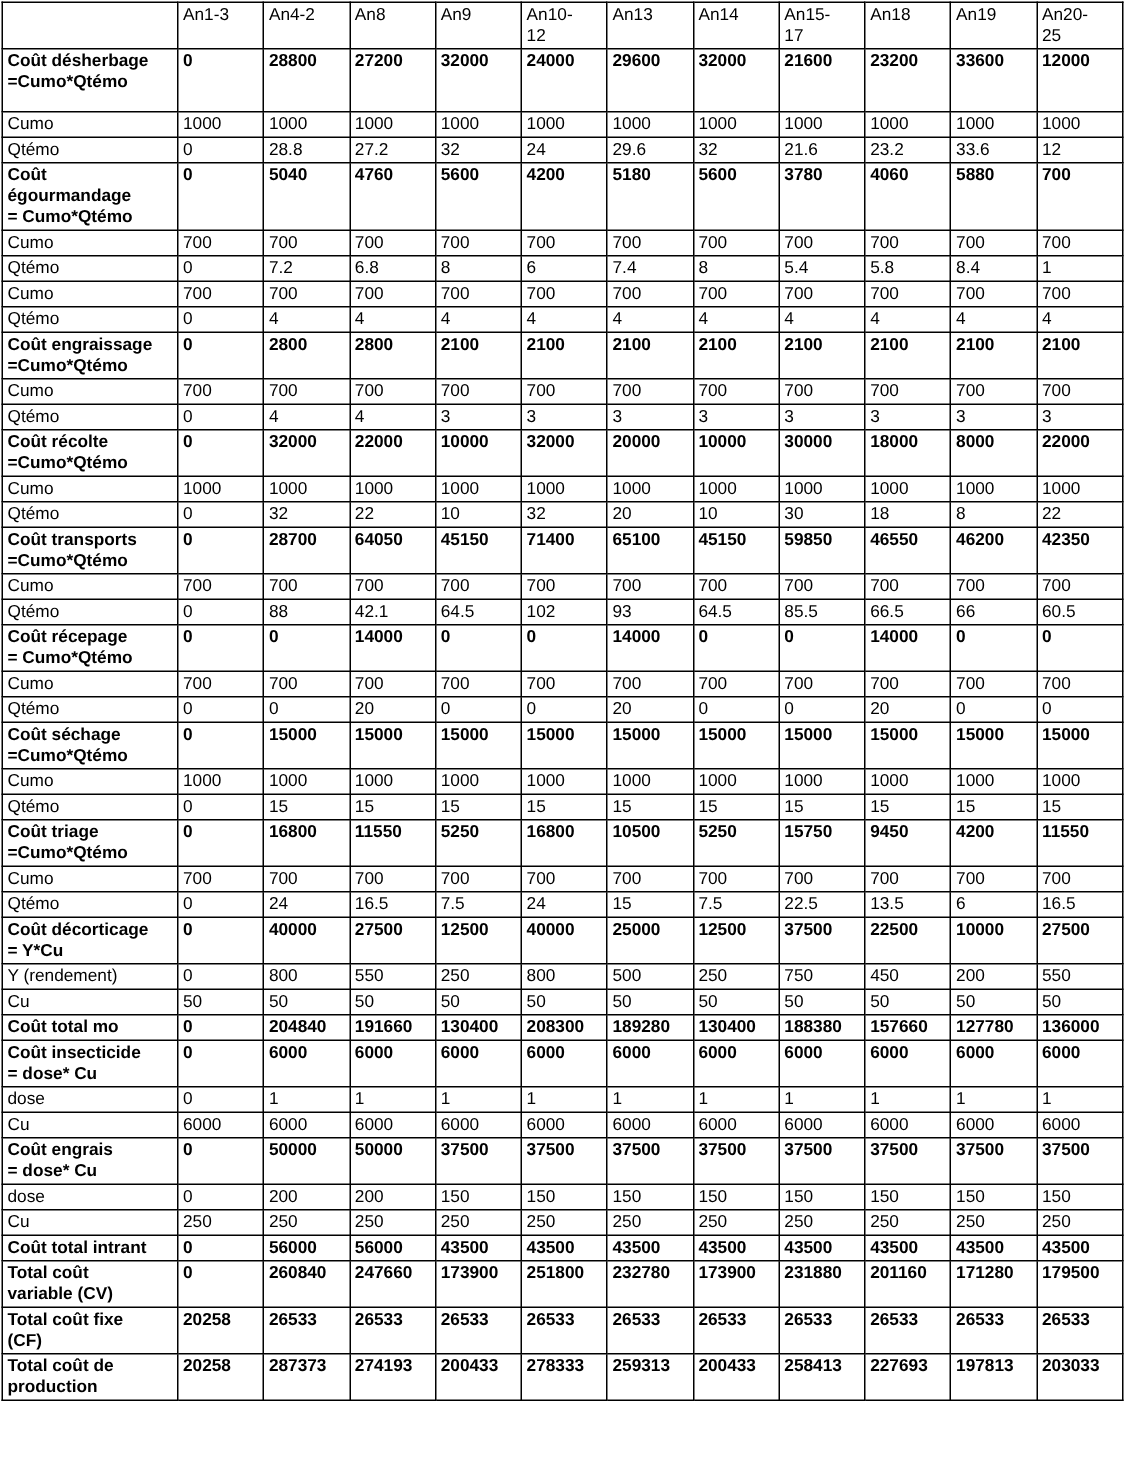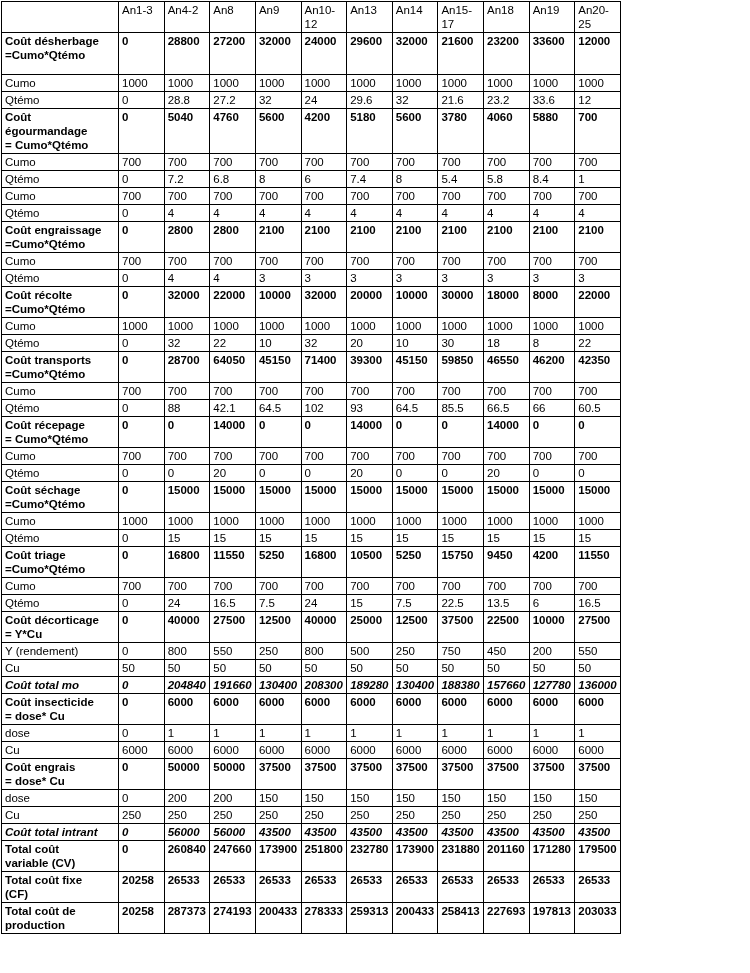--- a/index.html
+++ b/index.html
@@ -5,40 +5,40 @@
   html, body {
     margin: 0; padding: 0;
     width: 750px; height: 973px;
     overflow: hidden;
     background: #ffffff;
     font-family: "Liberation Sans", "DejaVu Sans", sans-serif;
   }
   table.cost-table {
     border-collapse: collapse;
     table-layout: fixed;
-    width: 620px;
+    width: 748px;
     margin: 1px 0 0 1px;
   }
   .cost-table col.label-col { width: 117px; }
   .cost-table th, .cost-table td {
     border: 1px solid #000;
     color: #000;
     font-size: 11.5px;
     line-height: 14px;
     padding: 1px 2px 1px 3px;
     vertical-align: top;
     text-align: left;
     white-space: pre-line;
     word-wrap: break-word;
     overflow: hidden;
   }
   .cost-table thead th { font-weight: normal; }
   tr.row-plain td { font-weight: normal; }
   tr.row-section td { font-weight: bold; }
-  tr.row-titalic td { font-weight: bold; font-style: italic; }
+  tr.row-titalic td { font-weight: bold; }
   tr.row-tbold td { font-weight: bold; }
   
   tbody tr:nth-child(1) td { height: 39px; }
   
   tbody tr:nth-child(16) td:nth-child(2) { vertical-align: bottom; }
 </style>
 </head>
 <body>
 
 <table class="cost-table">
@@ -278,21 +278,21 @@
         <td>22</td>
       </tr>
       <tr class="row-section">
         <td>Coût transports
 =Cumo*Qtémo</td>
         <td>0</td>
         <td>28700</td>
         <td>64050</td>
         <td>45150</td>
         <td>71400</td>
-        <td>39300</td>
+        <td>65100</td>
         <td>45150</td>
         <td>59850</td>
         <td>46550</td>
         <td>46200</td>
         <td>42350</td>
       </tr>
       <tr class="row-plain">
         <td>Cumo</td>
         <td>700</td>
         <td>700</td>

